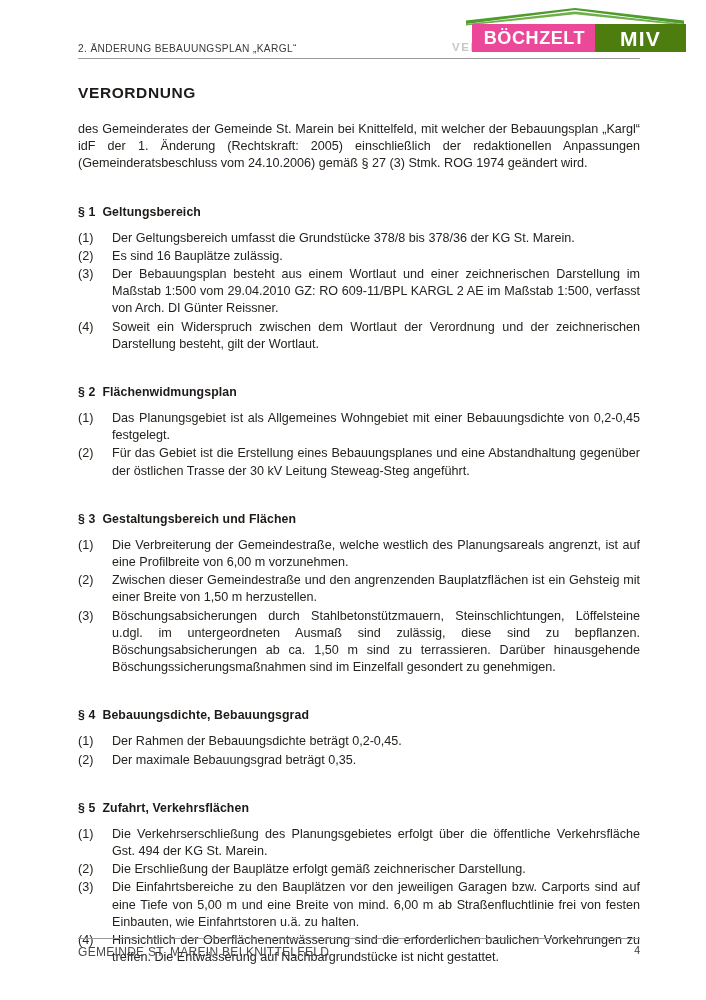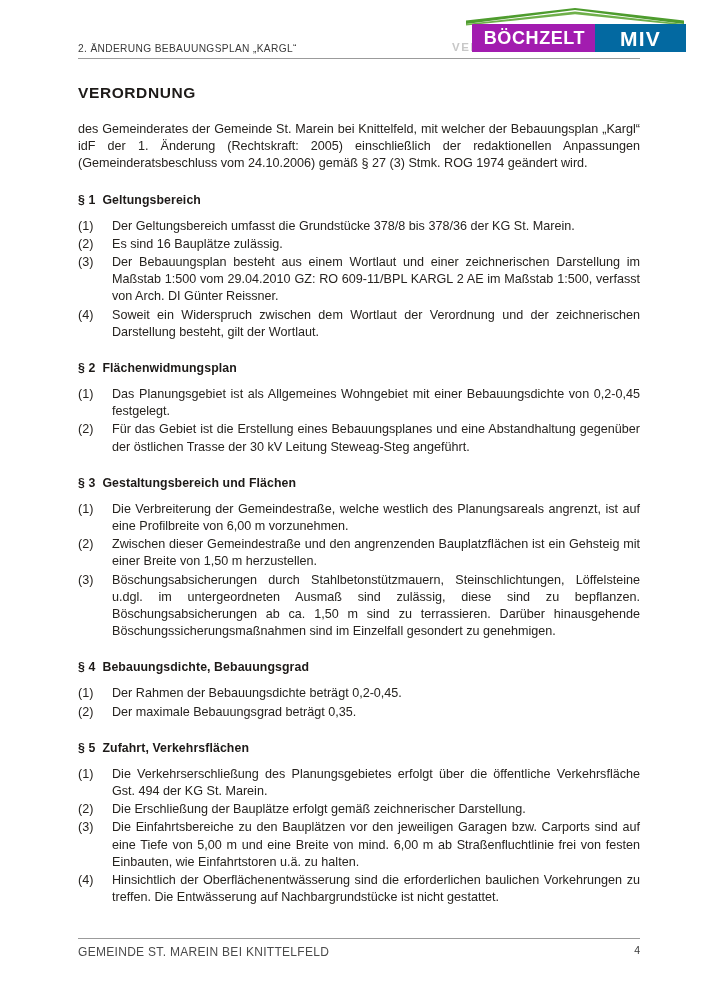--- a/index.html
+++ b/index.html
@@ -81,29 +81,29 @@
     position: absolute;
     left: 8px;
     top: 16px;
     width: 214px;
     height: 28px;
     display: flex;
   }
   .logo-box-dark {
     width: 123px;
     height: 28px;
-    background: #a21caf;
+    background: #ec4899;
     display: flex;
     align-items: center;
     justify-content: center;
   }
   .logo-box-green {
     flex: 1;
     height: 28px;
-    background: #0369a1;
+    background: #4d7c0f;
     display: flex;
     align-items: center;
     justify-content: center;
   }
   .logo-word-dark {
     color: #ffffff;
     font-size: 18px;
     font-weight: 700;
     letter-spacing: 0.6px;
     line-height: 1;
@@ -137,21 +137,21 @@
 
   .lead {
     margin-top: 19px;
     font-size: 12.6px;
     line-height: 17.2px;
     text-align: justify;
     color: #26231f;
   }
 
   .section {
-    margin-top: 20px;
+    margin-top: 32px;
   }
   .section-heading {
     font-size: 12.3px;
     font-weight: 700;
     color: #1d1a18;
     letter-spacing: 0.1px;
   }
   .section-heading .sym { margin-right: 7px; }
 
   .items {

